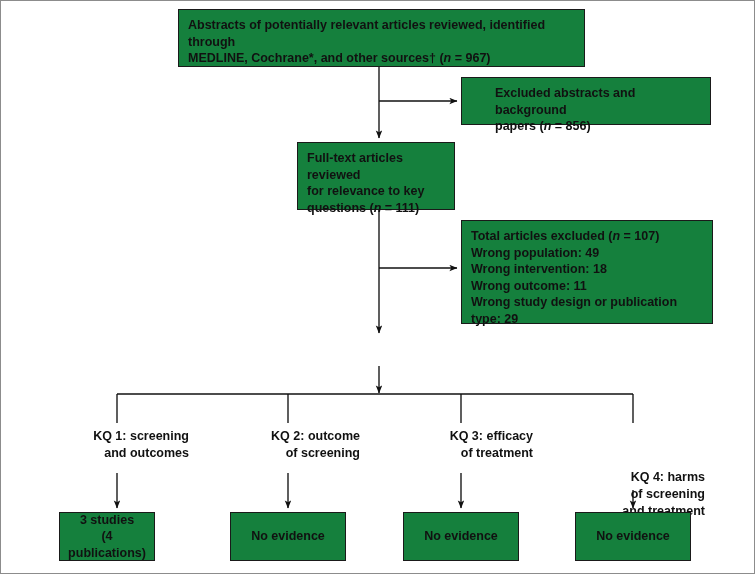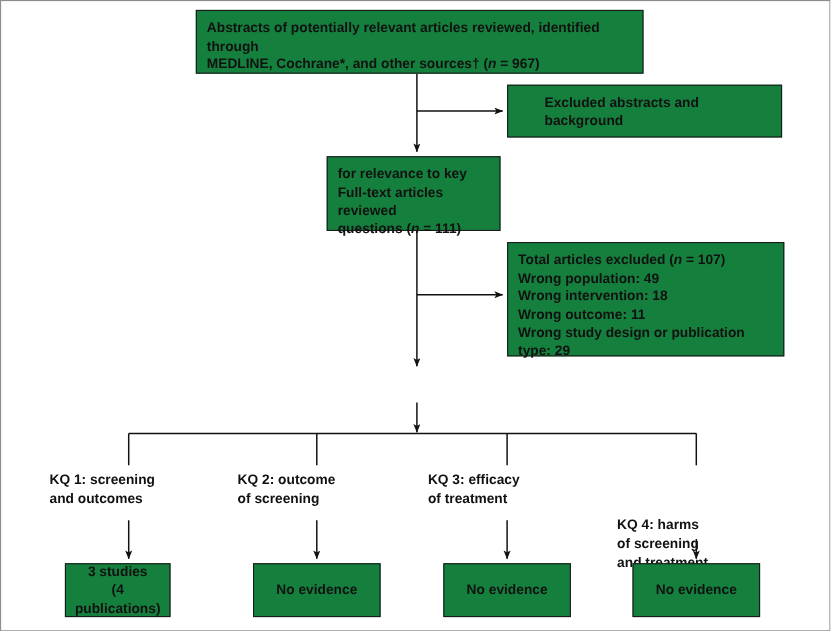--- a/index.html
+++ b/index.html
@@ -52,21 +52,21 @@
     justify-content: center;
     text-align: center;
     padding: 2px 4px;
   }
   .kq-label {
     position: absolute;
     color: #111111;
     font-weight: bold;
     font-size: 12.5px;
     line-height: 1.35;
-    text-align: left;
+    text-align: right;
     white-space: pre-line;
     z-index: 2;
   }
   .it { font-style: italic; }
   
   #n-abstracts   { left: 177px; top: 8px;   width: 407px; height: 58px; }
   #n-excluded-ab { left: 460px; top: 76px;  width: 250px; height: 48px; padding-left: 33px; }
   #n-fulltext    { left: 296px; top: 141px; width: 158px; height: 68px; }
   #n-total-exc   { left: 460px; top: 219px; width: 252px; height: 104px; }
   #n-included    { left: 328px; top: 336px; width: 100px; height: 29px; }
@@ -116,25 +116,26 @@
     </g>
   </svg>
 
   <div class="node pad" id="n-abstracts">
     <span class="txt">Abstracts of potentially relevant articles reviewed, identified through</span>
     <span class="txt"><span>MEDLINE, Cochrane*, and other sources† (</span><span class="it">n</span><span> = 967)</span></span>
   </div>
 
   <div class="node pad" id="n-excluded-ab">
     <span class="txt">Excluded abstracts and background</span>
+    <span class="txt"><span>papers (</span><span class="it">n</span><span> = 856)</span></span>
   </div>
 
   <div class="node pad" id="n-fulltext">
+    <span class="txt">Full-text articles reviewed</span>
     <span class="txt">for relevance to key</span>
-    <span class="txt">Full-text articles reviewed</span>
     <span class="txt"><span>questions (</span><span class="it">n</span><span> = 111)</span></span>
   </div>
 
   <div class="node pad" id="n-total-exc">
     <span class="txt"><span>Total articles excluded (</span><span class="it">n</span><span> = 107)</span></span>
     <span class="txt">   Wrong population: 49
    Wrong intervention: 18
    Wrong outcome: 11
    Wrong study design or publication
       type: 29</span>

